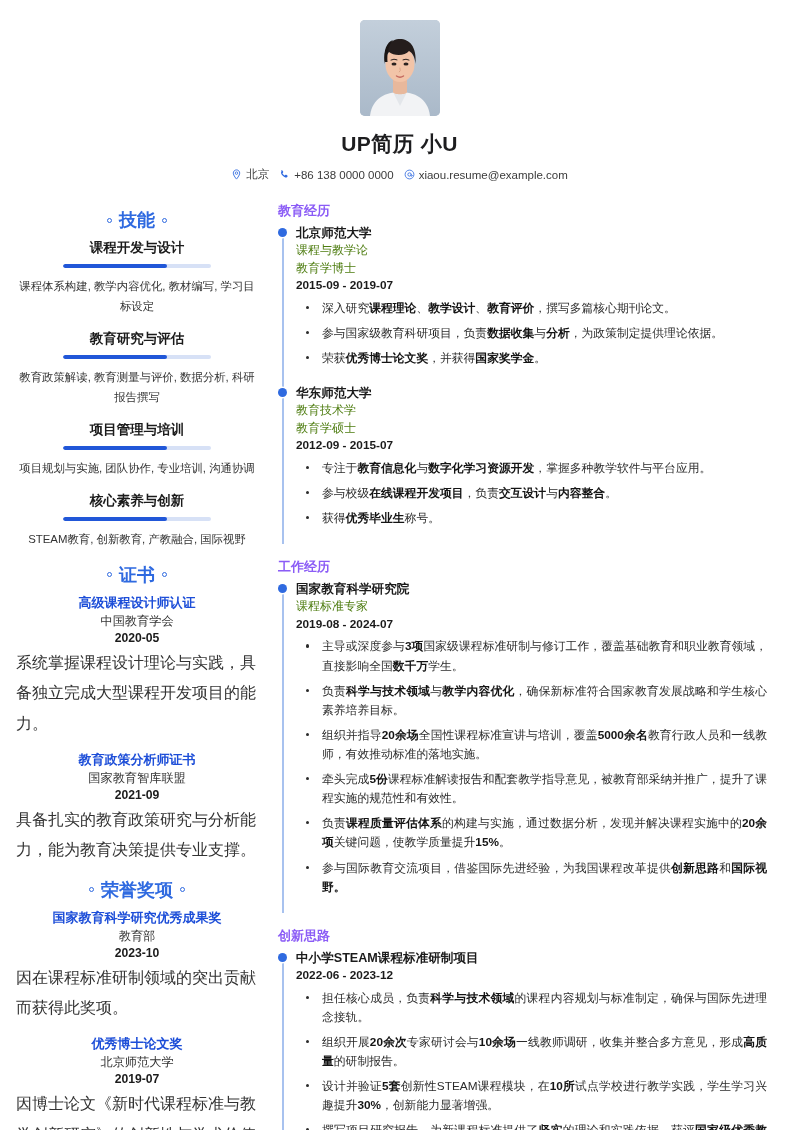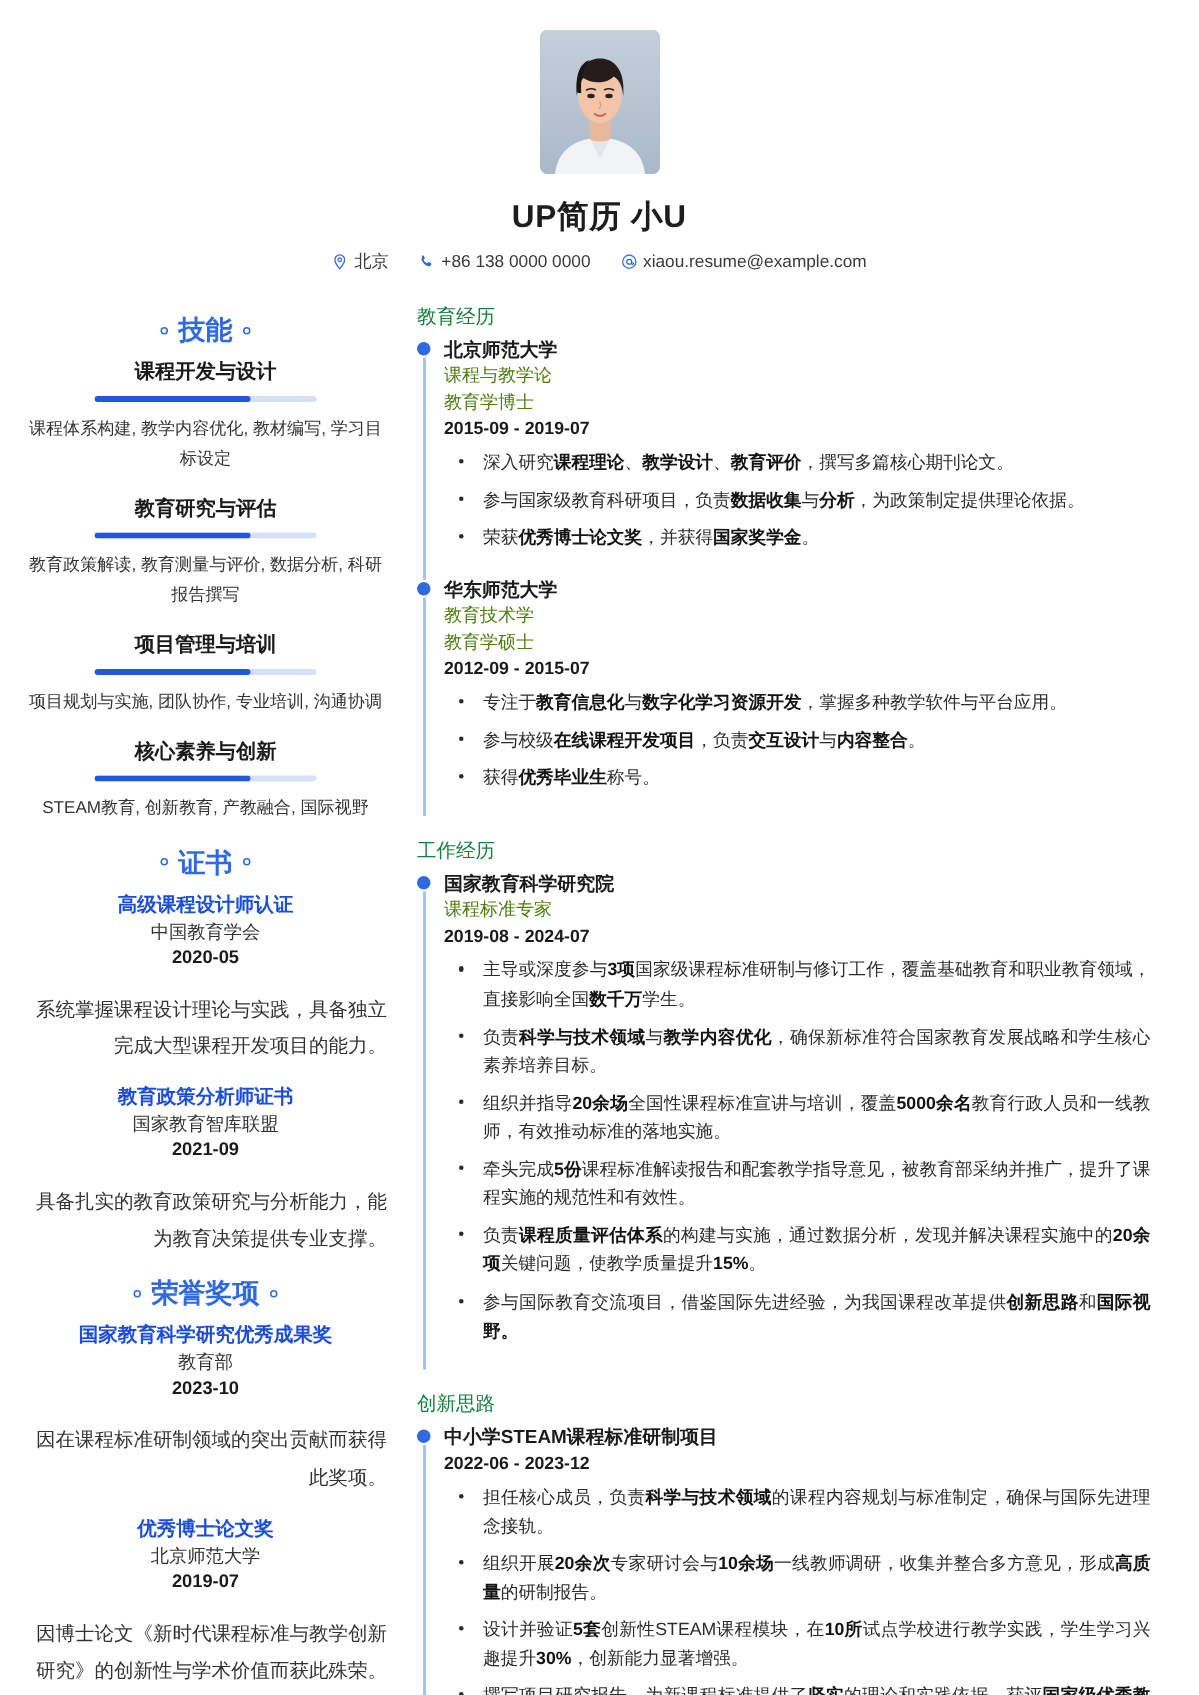--- a/index.html
+++ b/index.html
@@ -38,21 +38,21 @@
     font-weight: 600;
     letter-spacing: 0.5px;
     color: #1d1d1f;
     margin-top: 14px;
   }
   .contact-row {
     margin-top: 9px;
     display: flex;
     justify-content: center;
     align-items: center;
-    gap: 20px;
+    gap: 10px;
     font-size: 11.5px;
     color: #3a3a3a;
   }
   .contact-item { display: flex; align-items: center; gap: 4px; white-space: nowrap; }
   .contact-item .ci { color: #2f6ae0; display:inline-flex; align-items:center; }
   .contact-item .ci svg { display:block; }
 
   
   .body {
     display: flex;
@@ -101,28 +101,28 @@
     text-align: center;
   }
 
   .cert-item { margin-bottom: 12px; }
   .cert-title {
     text-align: center; font-size: 13px; font-weight: 700; color: #1d4ed8;
   }
   .cert-org { text-align: center; font-size: 12.2px; color: #333; margin-top: 1px; }
   .cert-date { text-align: center; font-size: 12.2px; font-weight: 700; color: #1b1b1b; margin-top: 1px; }
   .cert-desc {
-    font-size: 13px; line-height: 1.9; color: #333; text-align: right; margin-top: 16px;
+    font-size: 16px; line-height: 1.9; color: #333; text-align: left; margin-top: 3px;
   }
 
   
   .sec-head {
-    color: #15803d;
+    color: #8b5cf6;
     font-size: 13px;
-    font-weight: 400;
+    font-weight: 700;
     margin: 2px 0 4px 0;
   }
   .sec-head.spaced { margin-top: 14px; }
   .timeline { position: relative; padding-left: 18px; }
   .timeline::before {
     content: "";
     position: absolute;
     left: 4px; top: 4px; bottom: 0;
     width: 1.5px;
     background: #a8c2ef;

